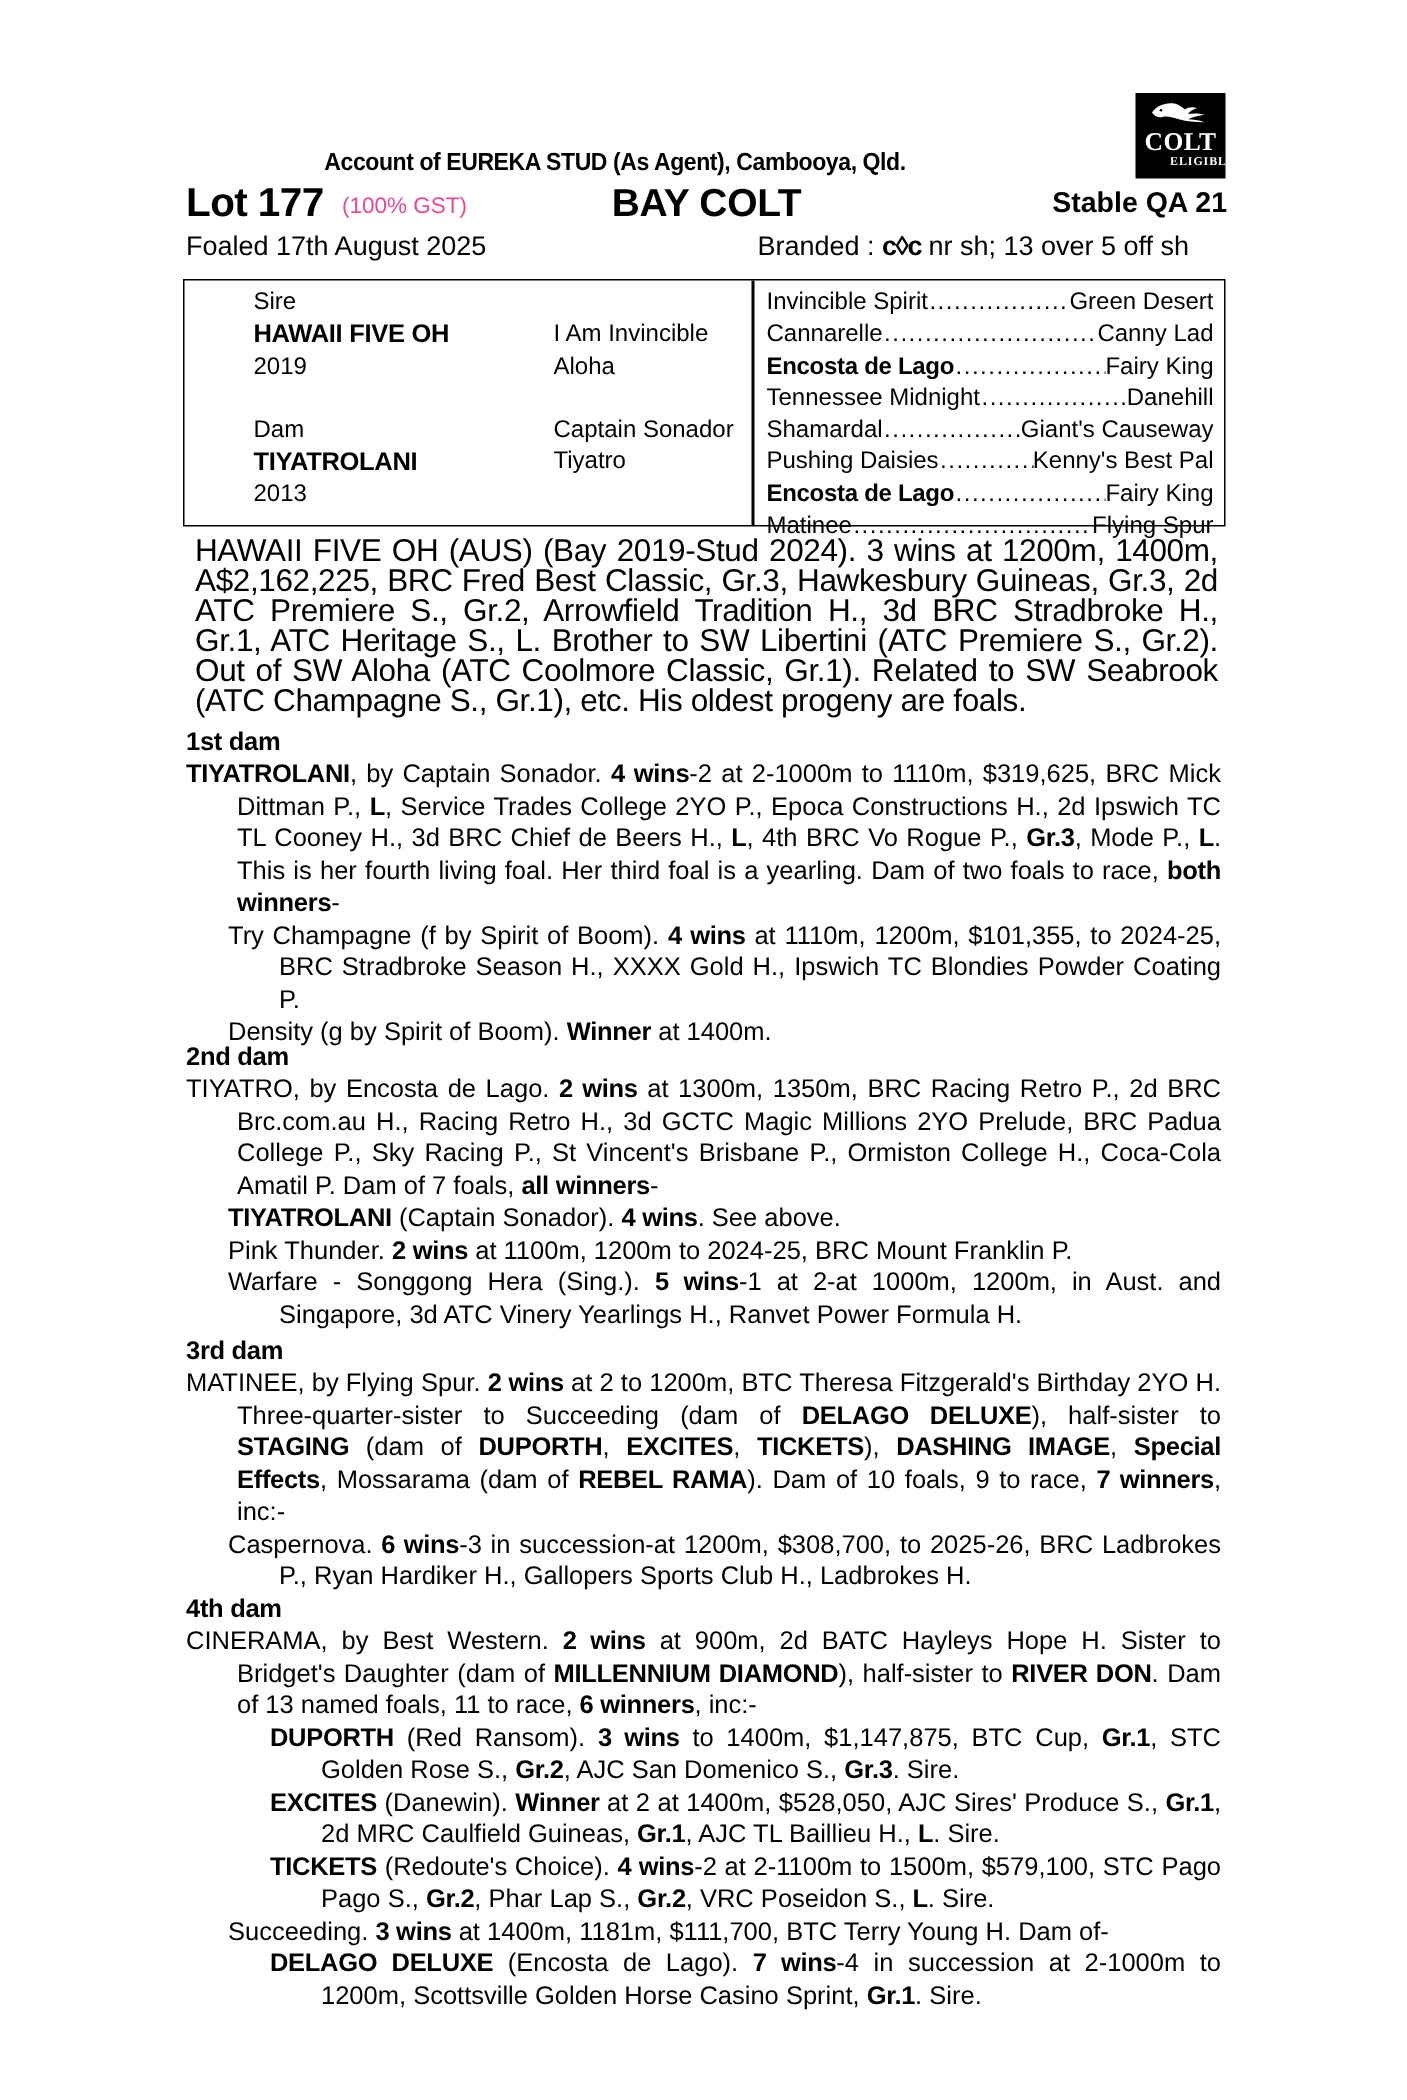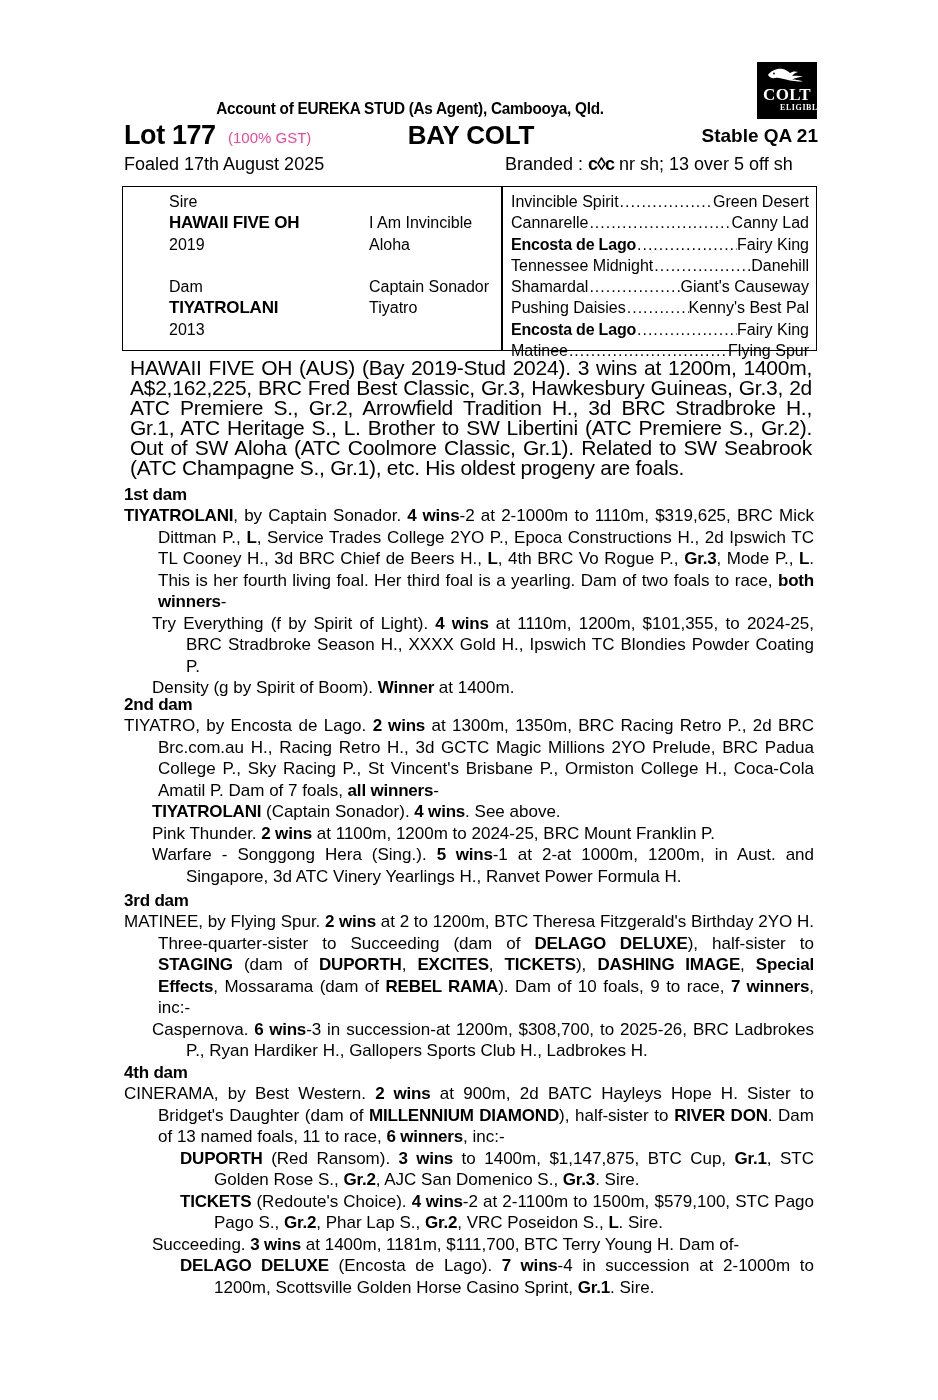--- a/index.html
+++ b/index.html
@@ -330,38 +330,39 @@
         </div>
       </div>
   </div>
 
   <div class="sire-summary">HAWAII FIVE OH (AUS) (Bay 2019-Stud 2024). 3 wins at 1200m, 1400m, A$2,162,225, BRC Fred Best Classic, Gr.3, Hawkesbury Guineas, Gr.3, 2d ATC Premiere S., Gr.2, Arrowfield Tradition H., 3d BRC Stradbroke H., Gr.1, ATC Heritage S., L. Brother to SW Libertini (ATC Premiere S., Gr.2). Out of SW Aloha (ATC Coolmore Classic, Gr.1). Related to SW Seabrook (ATC Champagne S., Gr.1), etc. His oldest progeny are foals.</div>
 
   <div id="dam-sections">
       <div class="dam-head" style="top: 484px;">1st dam</div>
       <div class="dam-body" style="top: 505px;">
         <div class="para"><b>TIYATROLANI</b><span>, by Captain Sonador. </span><b>4 wins</b><span>-2 at 2-1000m to 1110m, $319,625, BRC Mick Dittman P., </span><b>L</b><span>, Service Trades College 2YO P., Epoca Constructions H., 2d Ipswich TC TL Cooney H., 3d BRC Chief de Beers H., </span><b>L</b><span>, 4th BRC Vo Rogue P., </span><b>Gr.3</b><span>, Mode P., </span><b>L</b><span>. This is her fourth living foal. Her third foal is a yearling. Dam of two foals to race, </span><b>both winners</b><span>-</span></div>
-        <div class="para i2"><span>Try Everything (f by Spirit of Light). </span><b>4 wins</b><span> at 1110m, 1200m, $101,355, to 2024-25, BRC Stradbroke Season H., XXXX Gold H., Ipswich TC Blondies Powder Coating P.</span></div>
+        <div class="para i2"><span>Try Champagne (f by Spirit of Boom). </span><b>4 wins</b><span> at 1110m, 1200m, $101,355, to 2024-25, BRC Stradbroke Season H., XXXX Gold H., Ipswich TC Blondies Powder Coating P.</span></div>
         <div class="para i2 last"><span>Density (g by Spirit of Boom). </span><b>Winner</b><span> at 1400m.</span></div>
       </div>
       <div class="dam-head" style="top: 694px;">2nd dam</div>
       <div class="dam-body" style="top: 715px;">
         <div class="para"><span>TIYATRO, by Encosta de Lago. </span><b>2 wins</b><span> at 1300m, 1350m, BRC Racing Retro P., 2d BRC Brc.com.au H., Racing Retro H., 3d GCTC Magic Millions 2YO Prelude, BRC Padua College P., Sky Racing P., St Vincent's Brisbane P., Ormiston College H., Coca-Cola Amatil P. Dam of 7 foals, </span><b>all winners</b><span>-</span></div>
         <div class="para i2 last"><b>TIYATROLANI</b><span> (Captain Sonador). </span><b>4 wins</b><span>. See above.</span></div>
         <div class="para i2 last"><span>Pink Thunder. </span><b>2 wins</b><span> at 1100m, 1200m to 2024-25, BRC Mount Franklin P.</span></div>
         <div class="para i2"><span>Warfare - Songgong Hera (Sing.). </span><b>5 wins</b><span>-1 at 2-at 1000m, 1200m, in Aust. and Singapore, 3d ATC Vinery Yearlings H., Ranvet Power Formula H.</span></div>
       </div>
       <div class="dam-head" style="top: 890px;">3rd dam</div>
       <div class="dam-body" style="top: 911px;">
         <div class="para"><span>MATINEE, by Flying Spur. </span><b>2 wins</b><span> at 2 to 1200m, BTC Theresa Fitzgerald's Birthday 2YO H. Three-quarter-sister to Succeeding (dam of </span><b>DELAGO DELUXE</b><span>), half-sister to </span><b>STAGING</b><span> (dam of </span><b>DUPORTH</b><span>, </span><b>EXCITES</b><span>, </span><b>TICKETS</b><span>), </span><b>DASHING IMAGE</b><span>, </span><b>Special Effects</b><span>, Mossarama (dam of </span><b>REBEL RAMA</b><span>). Dam of 10 foals, 9 to race, </span><b>7 winners</b><span>, inc:-</span></div>
         <div class="para i2"><span>Caspernova. </span><b>6 wins</b><span>-3 in succession-at 1200m, $308,700, to 2025-26, BRC Ladbrokes P., Ryan Hardiker H., Gallopers Sports Club H., Ladbrokes H.</span></div>
       </div>
       <div class="dam-head" style="top: 1062px;">4th dam</div>
       <div class="dam-body" style="top: 1083px;">
         <div class="para"><span>CINERAMA, by Best Western. </span><b>2 wins</b><span> at 900m, 2d BATC Hayleys Hope H. Sister to Bridget's Daughter (dam of </span><b>MILLENNIUM DIAMOND</b><span>), half-sister to </span><b>RIVER DON</b><span>. Dam of 13 named foals, 11 to race, </span><b>6 winners</b><span>, inc:-</span></div>
         <div class="para i3"><b>DUPORTH</b><span> (Red Ransom). </span><b>3 wins</b><span> to 1400m, $1,147,875, BTC Cup, </span><b>Gr.1</b><span>, STC Golden Rose S., </span><b>Gr.2</b><span>, AJC San Domenico S., </span><b>Gr.3</b><span>. Sire.</span></div>
+        <div class="para i3"><b>EXCITES</b><span> (Danewin). </span><b>Winner</b><span> at 2 at 1400m, $528,050, AJC Sires' Produce S., </span><b>Gr.1</b><span>, 2d MRC Caulfield Guineas, </span><b>Gr.1</b><span>, AJC TL Baillieu H., </span><b>L</b><span>. Sire.</span></div>
         <div class="para i3"><b>TICKETS</b><span> (Redoute's Choice). </span><b>4 wins</b><span>-2 at 2-1100m to 1500m, $579,100, STC Pago Pago S., </span><b>Gr.2</b><span>, Phar Lap S., </span><b>Gr.2</b><span>, VRC Poseidon S., </span><b>L</b><span>. Sire.</span></div>
         <div class="para i2"><span>Succeeding. </span><b>3 wins</b><span> at 1400m, 1181m, $111,700, BTC Terry Young H. Dam of-</span></div>
         <div class="para i3"><b>DELAGO DELUXE</b><span> (Encosta de Lago). </span><b>7 wins</b><span>-4 in succession at 2-1000m to 1200m, Scottsville Golden Horse Casino Sprint, </span><b>Gr.1</b><span>. Sire.</span></div>
       </div>
     </div>
 
 </div>
 
 </body></html>

